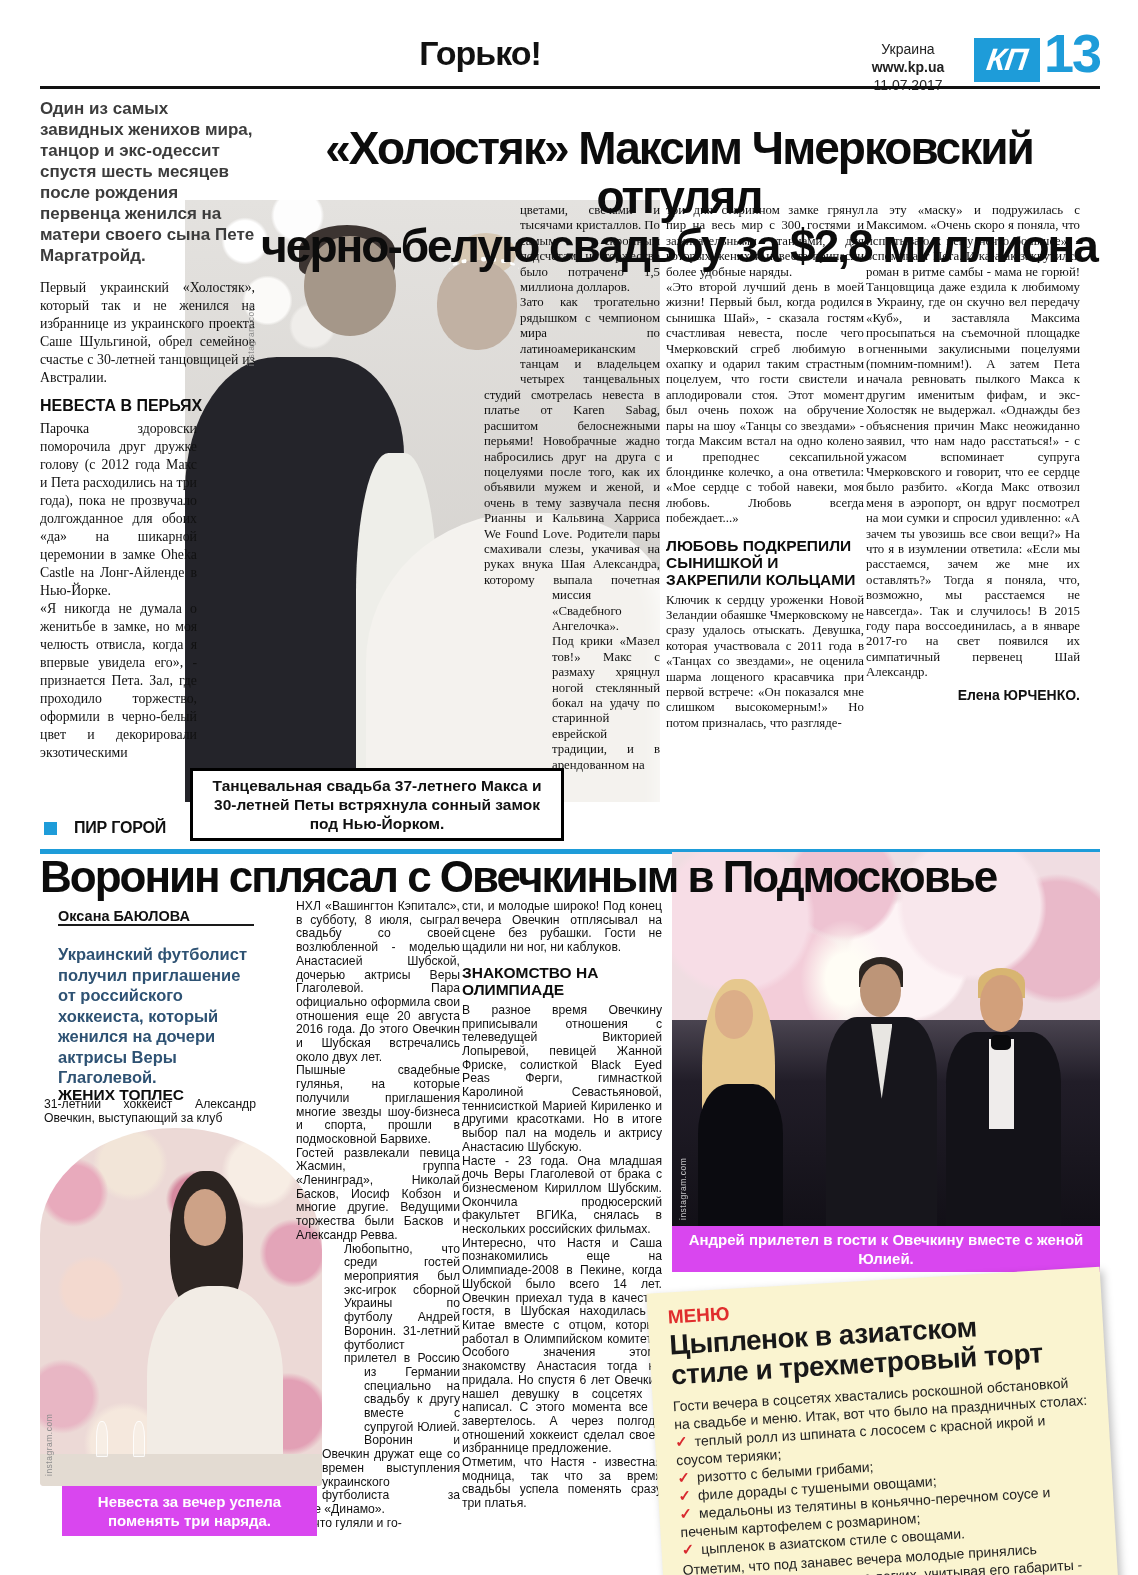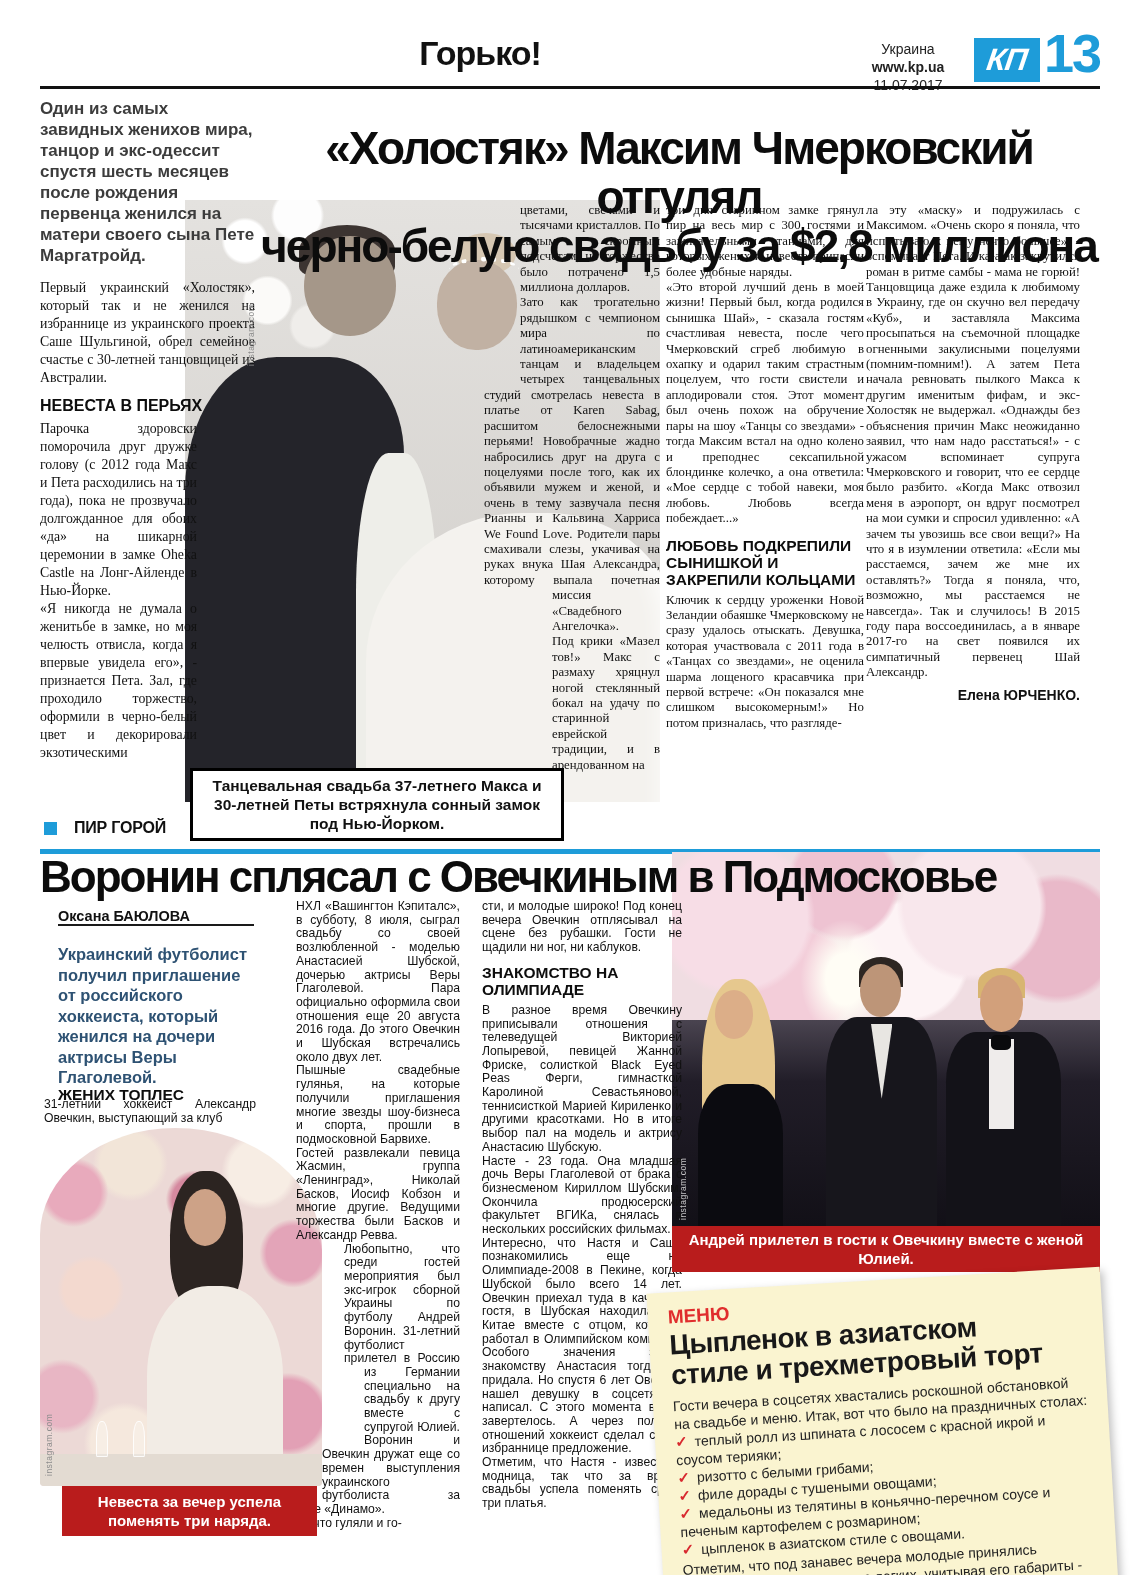--- a/index.html
+++ b/index.html
@@ -76,21 +76,21 @@
           border-bottom:2px solid #1a1a1a;z-index:2;}
   .a2-lead{left:58px;top:944px;width:202px;font-weight:bold;font-size:16.5px;line-height:20.5px;color:#2e5273;z-index:2;}
   .a2-sub1{left:58px;top:1076px;width:200px;font-weight:bold;font-size:15.5px;z-index:2;}
   .sans-col{font-size:12.2px;line-height:13.7px;text-align:justify;}
   .a2-col1{left:44px;top:1098px;width:212px;height:30px;overflow:hidden;z-index:2;}
   .a2-col2{left:256px;top:900px;width:204px;height:658px;overflow:hidden;z-index:2;}
   .s2a{float:left;clear:left;width:40px;height:50px;margin-top:300px;}
   .s2b{float:left;clear:left;width:88px;height:120px;}
   .s2c{float:left;clear:left;width:108px;height:70px;}
   .s2d{float:left;clear:left;width:66px;height:60px;}
-  .a2-col3{left:462px;top:900px;width:200px;height:660px;overflow:hidden;z-index:2;margin-left:20px;}
+  .a2-col3{left:462px;top:900px;width:200px;height:660px;overflow:hidden;z-index:2;}
   .a2-col3 .subhead{font-size:15.5px;line-height:17.5px;margin:9px 0 5px 0;}
 
   
   .photo2{left:672px;top:852px;width:428px;height:374px;overflow:hidden;z-index:1;background:#efdfe3;}
   .p2-top{position:absolute;inset:0 0 42% 0;
       background:radial-gradient(circle at 15% 30%,#f7dde6 18%,rgba(0,0,0,0) 20%),
                  radial-gradient(circle at 40% 15%,#eec3d2 16%,rgba(0,0,0,0) 18%),
                  radial-gradient(circle at 70% 25%,#f8e7ec 20%,rgba(0,0,0,0) 22%),
                  radial-gradient(circle at 90% 40%,#e9b9c9 14%,rgba(0,0,0,0) 16%),
                  radial-gradient(circle at 55% 50%,#fdf3f5 22%,rgba(0,0,0,0) 24%),
@@ -106,21 +106,21 @@
   .p2-man1-hair{position:absolute;left:43.6%;bottom:64%;width:10.3%;height:8%;background:#2d2622;border-radius:50% 50% 0 0;}
   .p2-man1-body{position:absolute;left:36%;bottom:0;width:26%;height:56%;background:#17161c;border-radius:28% 28% 0 0;}
   .p2-man1-shirt{position:absolute;left:46.5%;bottom:34%;width:5%;height:20%;background:#e8e6e2;
       clip-path:polygon(0 0,100% 0,50% 100%);}
   .p2-man2-head{position:absolute;left:72%;bottom:52%;width:10%;height:15%;background:#d2a07b;border-radius:50%;}
   .p2-man2-hair{position:absolute;left:71.6%;bottom:61%;width:10.8%;height:8%;background:#d8b571;border-radius:50% 50% 0 0;}
   .p2-man2-body{position:absolute;left:64%;bottom:0;width:27%;height:52%;background:#131218;border-radius:26% 26% 0 0;}
   .p2-man2-shirt{position:absolute;left:74%;bottom:26%;width:6%;height:24%;background:#efeceb;}
   .p2-man2-bow{position:absolute;left:74.6%;bottom:47%;width:4.6%;height:4%;background:#0a0a0d;border-radius:30%;}
   .credit2{left:678px;top:1140px;height:80px;color:rgba(255,255,255,.75);}
-  .blue-cap{background:#b91c1c;color:#fff;text-align:center;font-weight:bold;
+  .blue-cap{background:#d946ef;color:#fff;text-align:center;font-weight:bold;
             font-size:15px;line-height:19px;display:flex;flex-direction:column;justify-content:center;z-index:4;}
   .caption2{left:672px;top:1226px;width:428px;height:46px;}
   .caption3{left:62px;top:1486px;width:255px;height:50px;}
 
   
   .photo3{left:40px;top:1128px;width:282px;height:358px;overflow:hidden;z-index:1;
       border-radius:48% 52% 4px 4px/30% 34% 4px 4px;
       background:radial-gradient(circle at 12% 18%,#e8aabc 7%,rgba(0,0,0,0) 9%),
                  radial-gradient(circle at 32% 10%,#f2e5d8 8%,rgba(0,0,0,0) 10%),
                  radial-gradient(circle at 55% 20%,#d5899f 7%,rgba(0,0,0,0) 9%),

